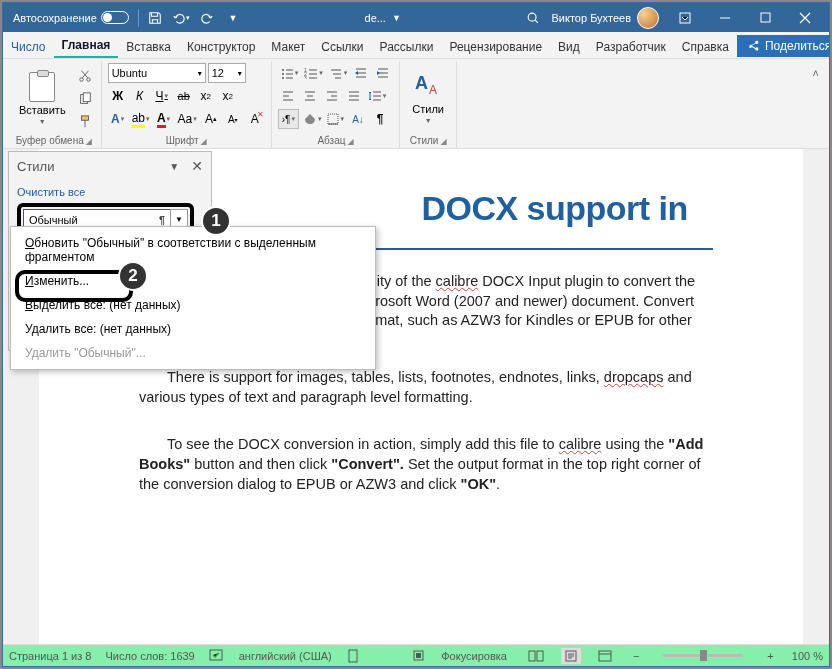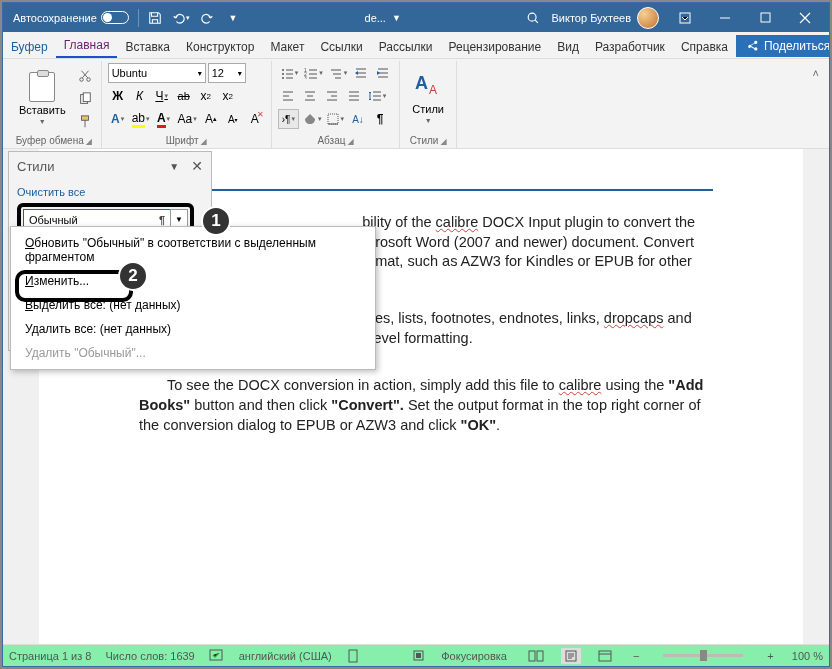--- a/index.html
+++ b/index.html
@@ -13,21 +13,21 @@
 .tb-btn svg{width:14px;height:14px}
 .tb-sep{width:1px;height:18px;background:rgba(255,255,255,0.3);margin:0 3px}
 .title-center{flex:1;display:flex;justify-content:center;align-items:center;gap:6px}
 .title-center .drop{font-size:9px}
 .user-area{display:flex;align-items:center;gap:6px;padding:0 6px}
 .avatar{width:22px;height:22px;border-radius:50%;background:radial-gradient(circle at 30% 30%,#f8d090,#c07030);border:1px solid #fff}
 .win-btn{width:40px;height:29px;display:flex;align-items:center;justify-content:center;cursor:pointer}
 .tabs{height:27px;background:#f3f3f3;border-bottom:1px solid #ddd;display:flex;align-items:flex-end;font-size:12px}
 .tab{padding:5px 8px 4px;color:#333;cursor:pointer}
 .tab.file{color:#2060a0;font-weight:500}
-.tab.active{color:#701a75;border-bottom:2px solid #1d4ed8;font-weight:400}
+.tab.active{color:#0f172a;border-bottom:2px solid #14b8a6;font-weight:700}
 .share-btn{margin-left:auto;background:#2a70b8;color:#fff;padding:4px 10px;display:flex;align-items:center;gap:5px;cursor:pointer;margin-bottom:1px;margin-right:3px}
 .ribbon{height:90px;background:#f3f3f3;border-bottom:1px solid #ddd;display:flex;padding:2px 4px 0;font-size:11px}
 .rgroup{border-right:1px solid #ddd;padding:2px 6px 0;display:flex;flex-direction:column}
 .rgroup:last-child{border-right:none}
 .rgroup-body{flex:1;display:flex;gap:3px}
 .rgroup-label{text-align:center;font-size:10px;color:#666;padding:2px 0;display:flex;justify-content:center;align-items:flex-end;gap:2px}
 .rgroup-label .launcher{font-size:8px;color:#888;cursor:pointer}
 .rbtn-lg{display:flex;flex-direction:column;align-items:center;justify-content:center;padding:2px 6px;cursor:pointer;gap:2px}
 .clipboard-icon{width:26px;height:30px;border:1px solid #888;border-radius:2px;position:relative;background:#fff}
 .clipboard-icon::before{content:"";position:absolute;top:-3px;left:7px;width:10px;height:5px;border:1px solid #888;border-radius:2px;background:#ddd}
@@ -145,21 +145,21 @@
         </svg>
       </div>
     <div class="win-btn close">
         <svg width="12" height="12">
           <path stroke="#fff" stroke-width="1.2" d="M1 1l10 10M11 1L1 11"></path>
         </svg>
       </div>
   </div>
 
   <div class="tabs">
-    <div class="tab file">Буфер</div>
+    <div class="tab file">Число</div>
     <div class="tab active">Главная</div>
     <div class="tab">Вставка</div>
     <div class="tab">Конструктор</div>
     <div class="tab">Макет</div>
     <div class="tab">Ссылки</div>
     <div class="tab">Рассылки</div>
     <div class="tab">Рецензирование</div>
     <div class="tab">Вид</div>
     <div class="tab">Разработчик</div>
     <div class="tab">Справка</div>
@@ -371,20 +371,21 @@
           <span>Стили</span>
           <span class="launcher">◢</span>
         </div>
     </div>
 
     <div class="collapse-caret">˄</div>
   </div>
 
   <div class="doc-area">
     <div class="page">
+      <h1 class="doc-h1"><span style="visibility:hidden">Demonstration of</span><span> DOCX support in</span></h1>
       <hr class="doc-hr">
       <p class="doc-p"><span style="visibility:hidden">This document demonstrates the a</span><span>bility of the </span><span class="squiggle">calibre</span><span> DOCX Input plugin to convert the various typographic features in a Microsoft Word (2007 and newer) document. Convert this document to a modern </span><span class="squiggle">ebook</span><span> format, such as AZW3 for Kindles or EPUB for other </span><span class="squiggle">ebook</span><span> readers, to see it in action.</span></p>
       <p class="doc-p indent"><span>There is support for images, tables, lists, footnotes, endnotes, links, </span><span class="squiggle">dropcaps</span><span> and various types of text and paragraph level formatting.</span></p>
       <p class="doc-p indent" style="margin-top:28px"><span>To see the DOCX conversion in action, simply add this file to </span><span class="squiggle">calibre</span><span> using the </span><b>"Add Books"</b><span> button and then click </span><b>"Convert".</b><span>  Set the output format in the top right corner of the conversion dialog to EPUB or AZW3 and click </span><b>"OK"</b><span>.</span></p>
     </div>
   </div>
 
   <div class="statusbar">
     <span>Страница 1 из 8</span>
     <span>Число слов: 1639</span>

